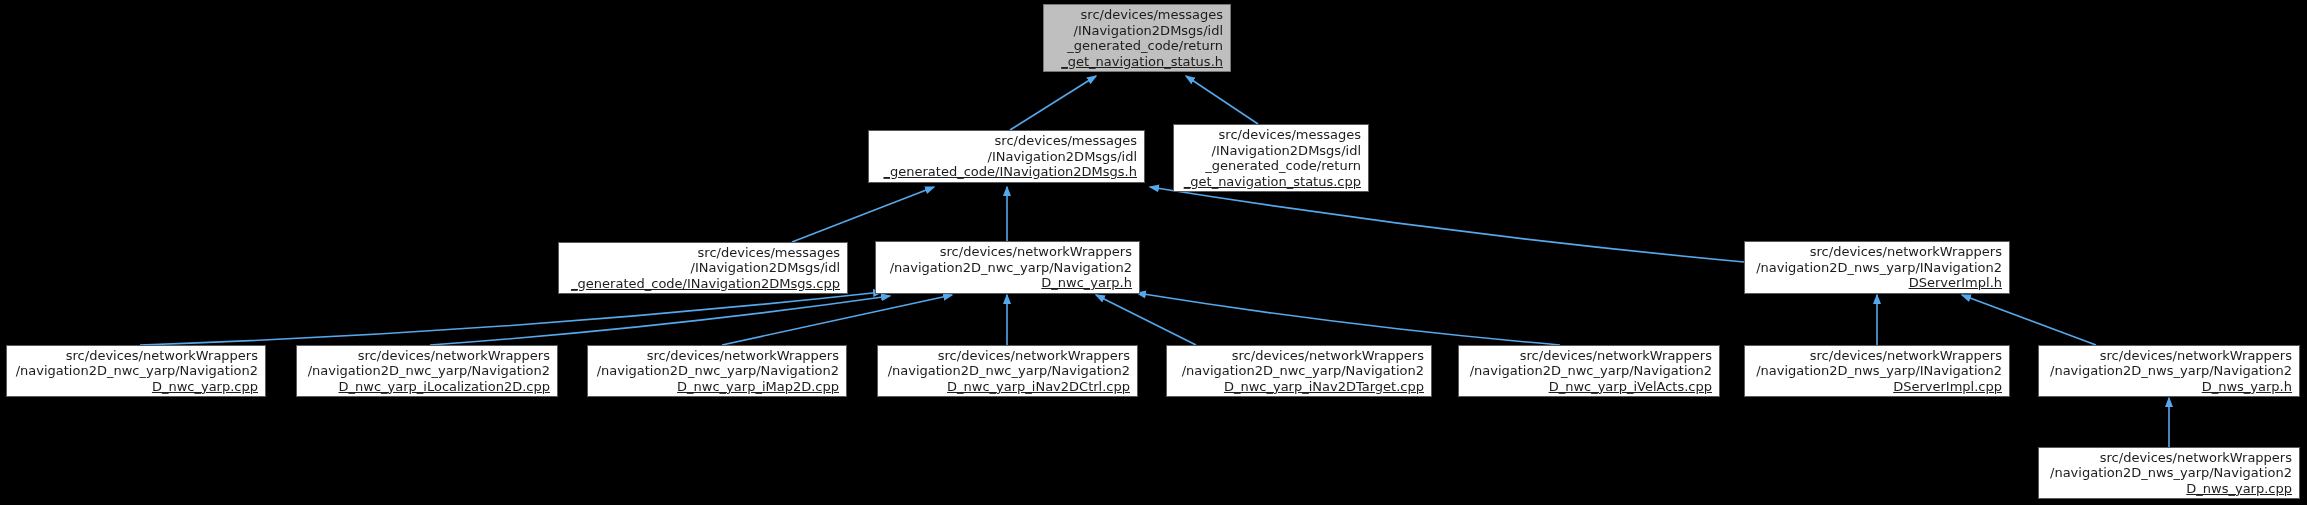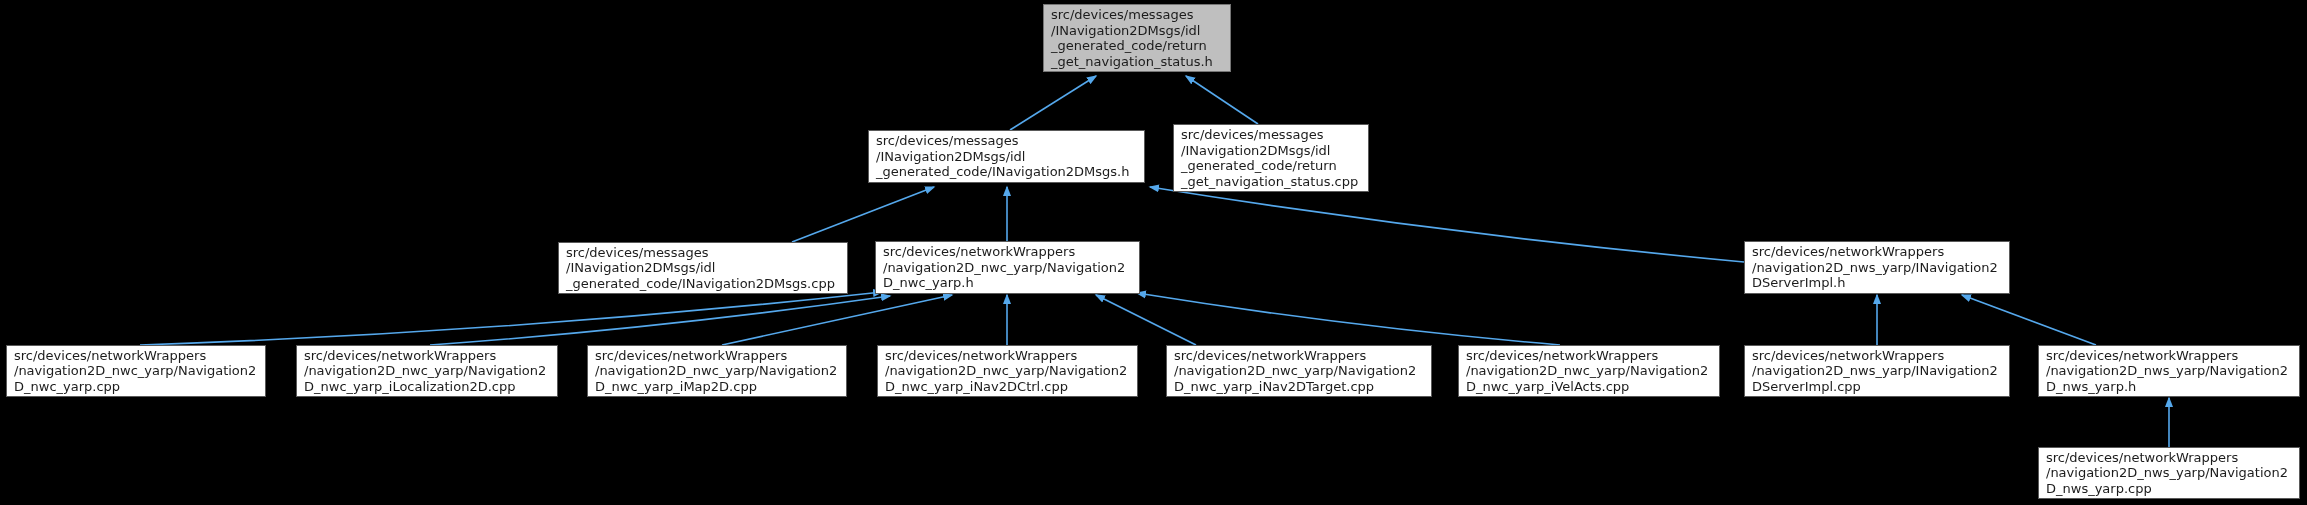--- a/index.html
+++ b/index.html
@@ -23,25 +23,25 @@
     flex-direction:column;
     justify-content:center;
     cursor:pointer;
   }
   .node.current{
     background:#bfbfbf;
     border-color:#757575;
     cursor:default;
   }
   .node .line{
-    text-align:left;
+    text-align:right;
     padding:0 7px;
     white-space:nowrap;
   }
-  .node .line:last-child{text-align:left;}
+  .node .line:last-child{text-align:right;text-decoration:underline;}
 </style>
 </head>
 <body>
 
 <div id="canvas">
   <svg id="edges" xmlns="http://www.w3.org/2000/svg">
       <defs>
         <marker id="arrow" markerWidth="11" markerHeight="9" refX="9" refY="4.5" orient="auto" markerUnits="userSpaceOnUse">
           <path d="M0,0.5 L10.5,4.5 L0,8.5 z" fill="#55a8ec"></path>
         </marker>

